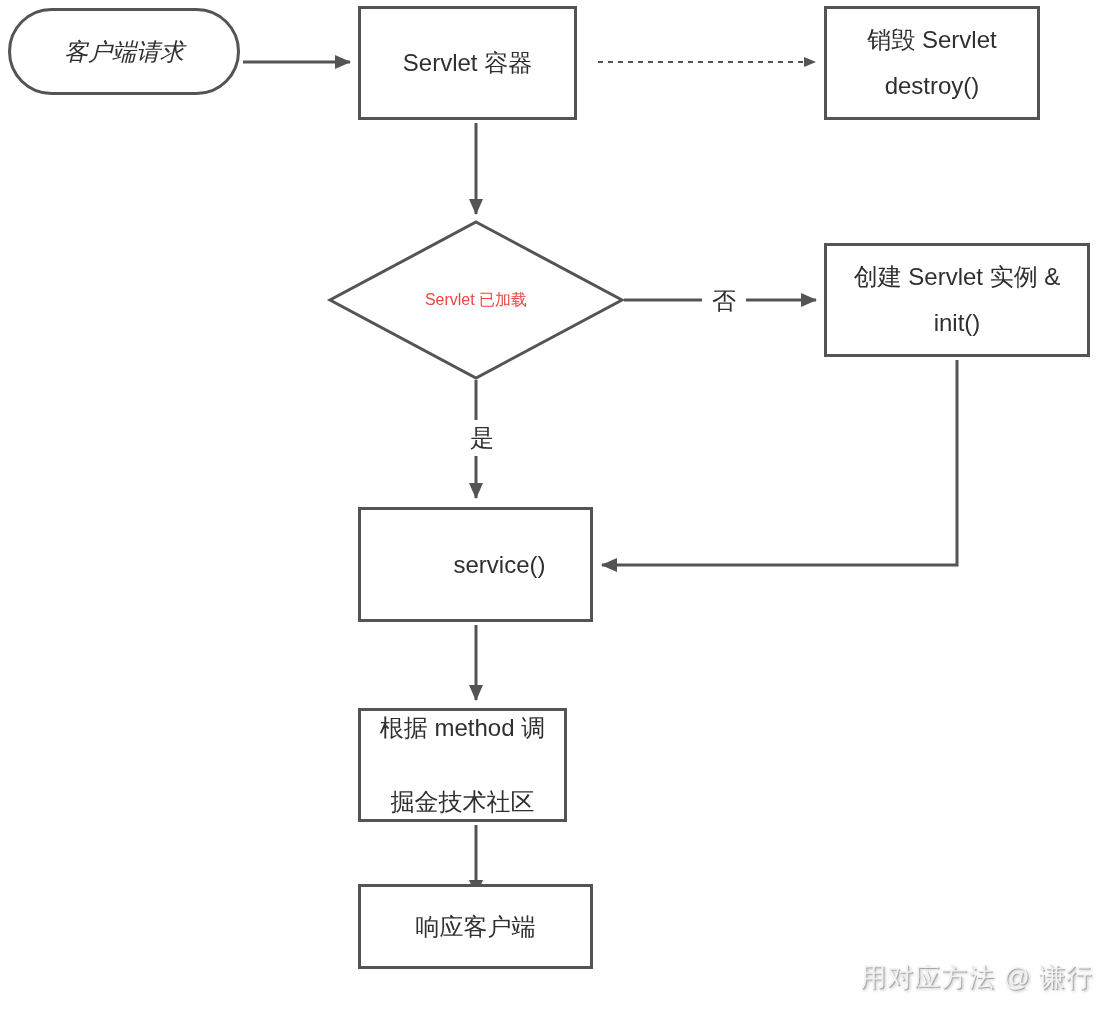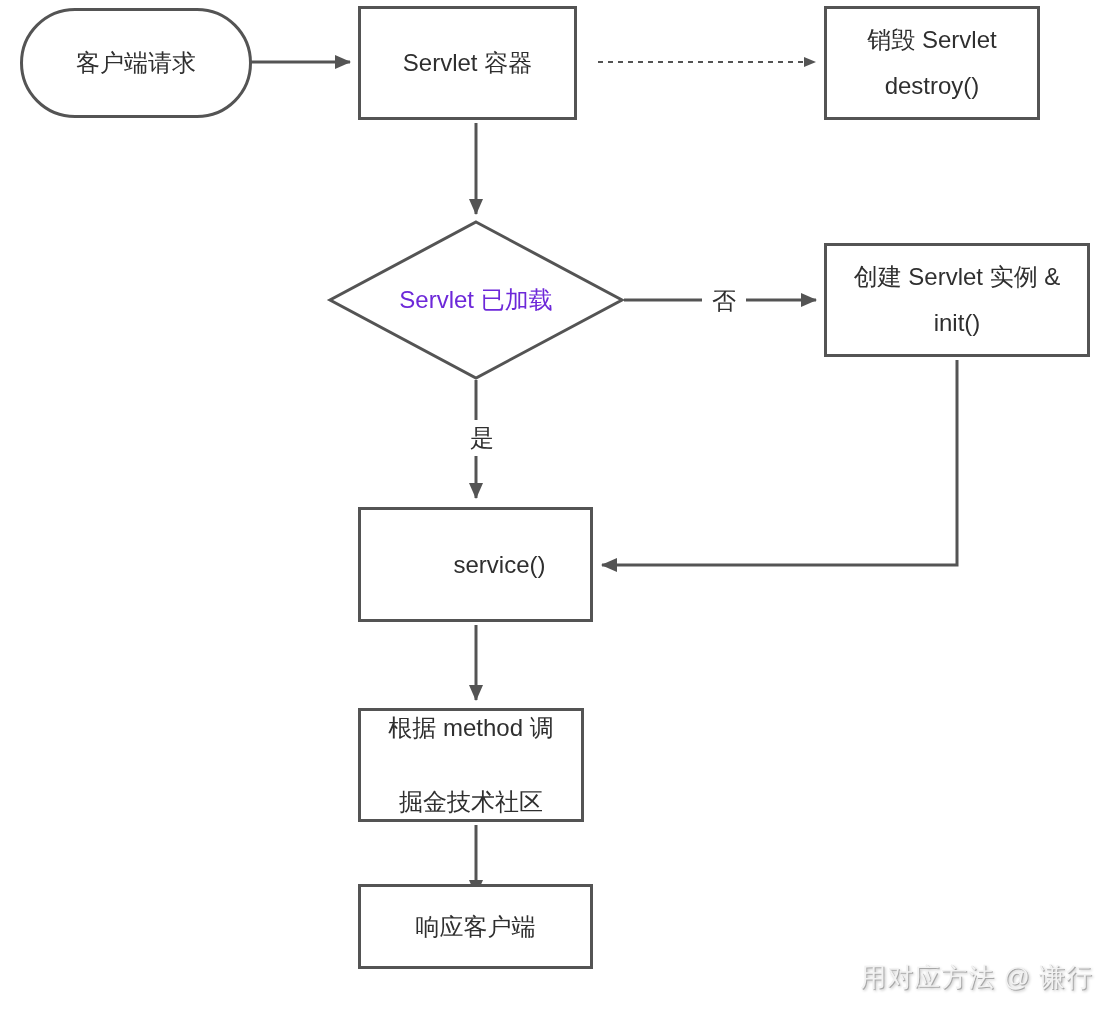--- a/index.html
+++ b/index.html
@@ -37,22 +37,22 @@
     z-index: 2;
   }
   .stadium {
     border-radius: 60px;
   }
   .diamond-label {
     position: absolute;
     display: flex;
     align-items: center;
     justify-content: center;
-    font-size: 24px;
-    color: #6d28d9;
+    font-size: 16px;
+    color: #ef4444;
     z-index: 2;
     background: transparent;
   }
   .edge-label {
     position: absolute;
     background: #ffffff;
     font-size: 24px;
     color: #2f2f2f;
     padding: 2px 10px;
     z-index: 3;
@@ -96,21 +96,21 @@
 
     <line x1="476" y1="380" x2="476" y2="498" stroke="#545454" stroke-width="3" marker-end="url(#arrowhead)"></line>
 
     <polyline points="957,360 957,565 602,565" fill="none" stroke="#545454" stroke-width="3" marker-end="url(#arrowhead)"></polyline>
 
     <line x1="476" y1="625" x2="476" y2="700" stroke="#545454" stroke-width="3" marker-end="url(#arrowhead)"></line>
 
     <line x1="476" y1="825" x2="476" y2="895" stroke="#545454" stroke-width="3" marker-end="url(#arrowhead)"></line>
   </svg>
 
-  <div class="node stadium" style="left:20px; top:8px; width:232px; height:110px;">
+  <div class="node stadium" style="left:8px; top:8px; width:232px; height:87px;font-style:italic;">
     <span>客户端请求</span>
   </div>
 
   <div class="node" style="left:358px; top:6px; width:219px; height:114px;">
     <span>Servlet 容器</span>
   </div>
 
   <div class="node" style="left:824px; top:6px; width:216px; height:114px;">
     <span>销毁 Servlet</span>
     <span>destroy()</span>
@@ -122,21 +122,21 @@
 
   <div class="node" style="left:824px; top:243px; width:266px; height:114px;">
     <span>创建 Servlet 实例 &amp;</span>
     <span>init()</span>
   </div>
 
   <div class="node" style="left:358px; top:507px; width:235px; height:115px;padding-left:48px;">
     <span>service()</span>
   </div>
 
-  <div class="node" style="left:358px; top:708px; width:226px; height:114px;gap:28px;">
+  <div class="node" style="left:358px; top:708px; width:209px; height:114px;gap:28px;">
     <span>根据 method 调</span>
     <span>掘金技术社区</span>
   </div>
 
   <div class="node" style="left:358px; top:884px; width:235px; height:85px;">
     <span>响应客户端</span>
   </div>
 
   <div class="edge-label" style="left:702px; top:283px;">否</div>
   <div class="edge-label" style="left:460px; top:420px;">是</div>

